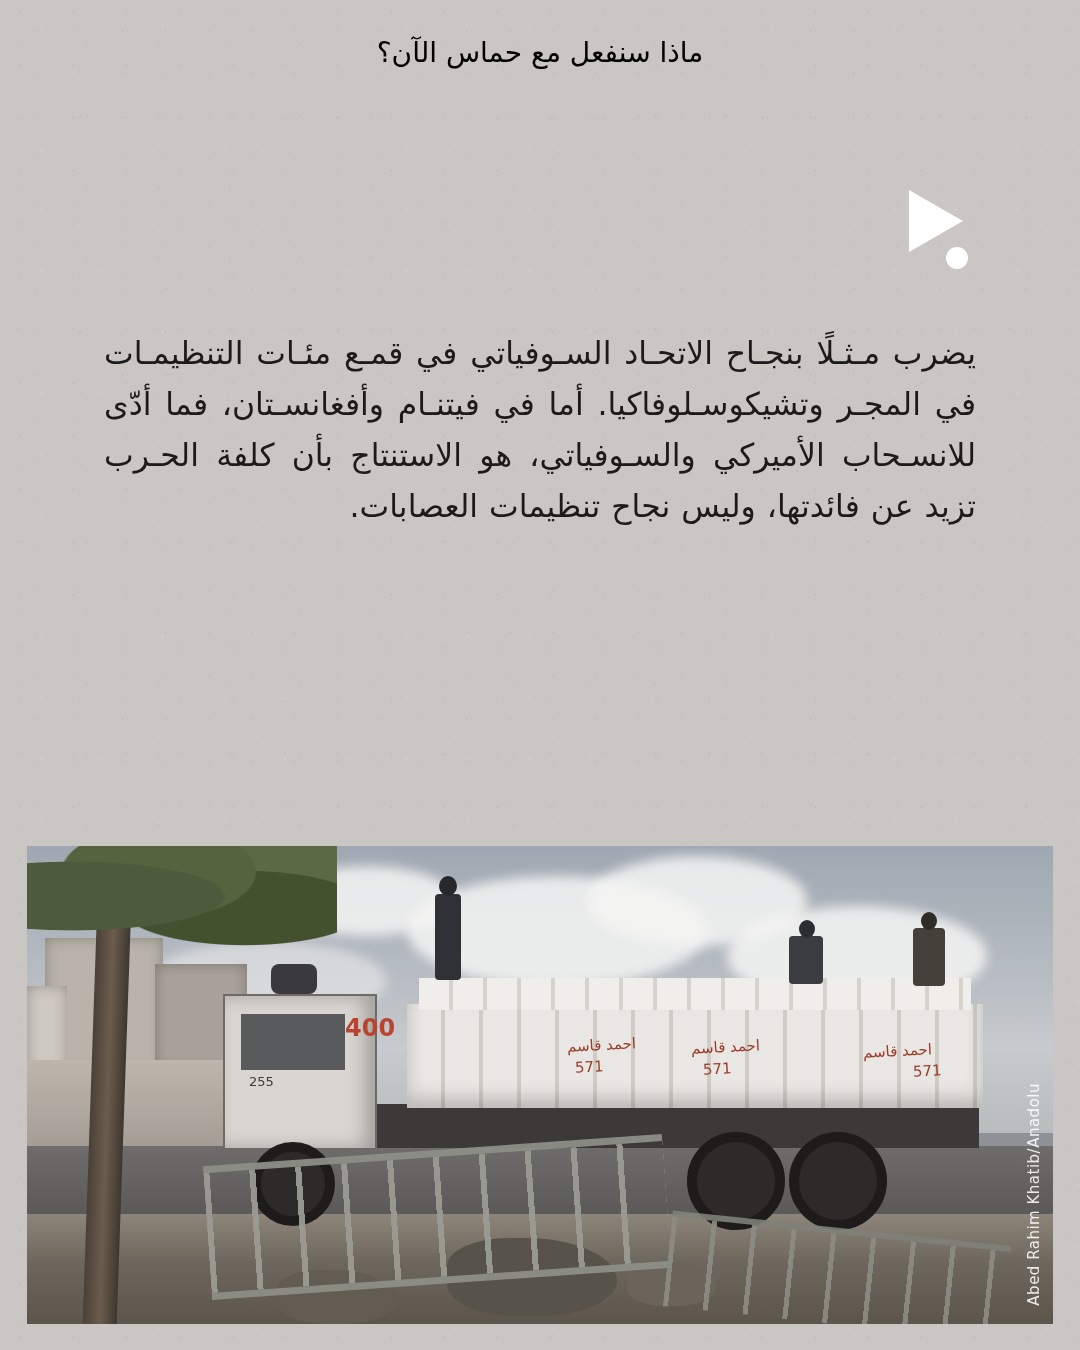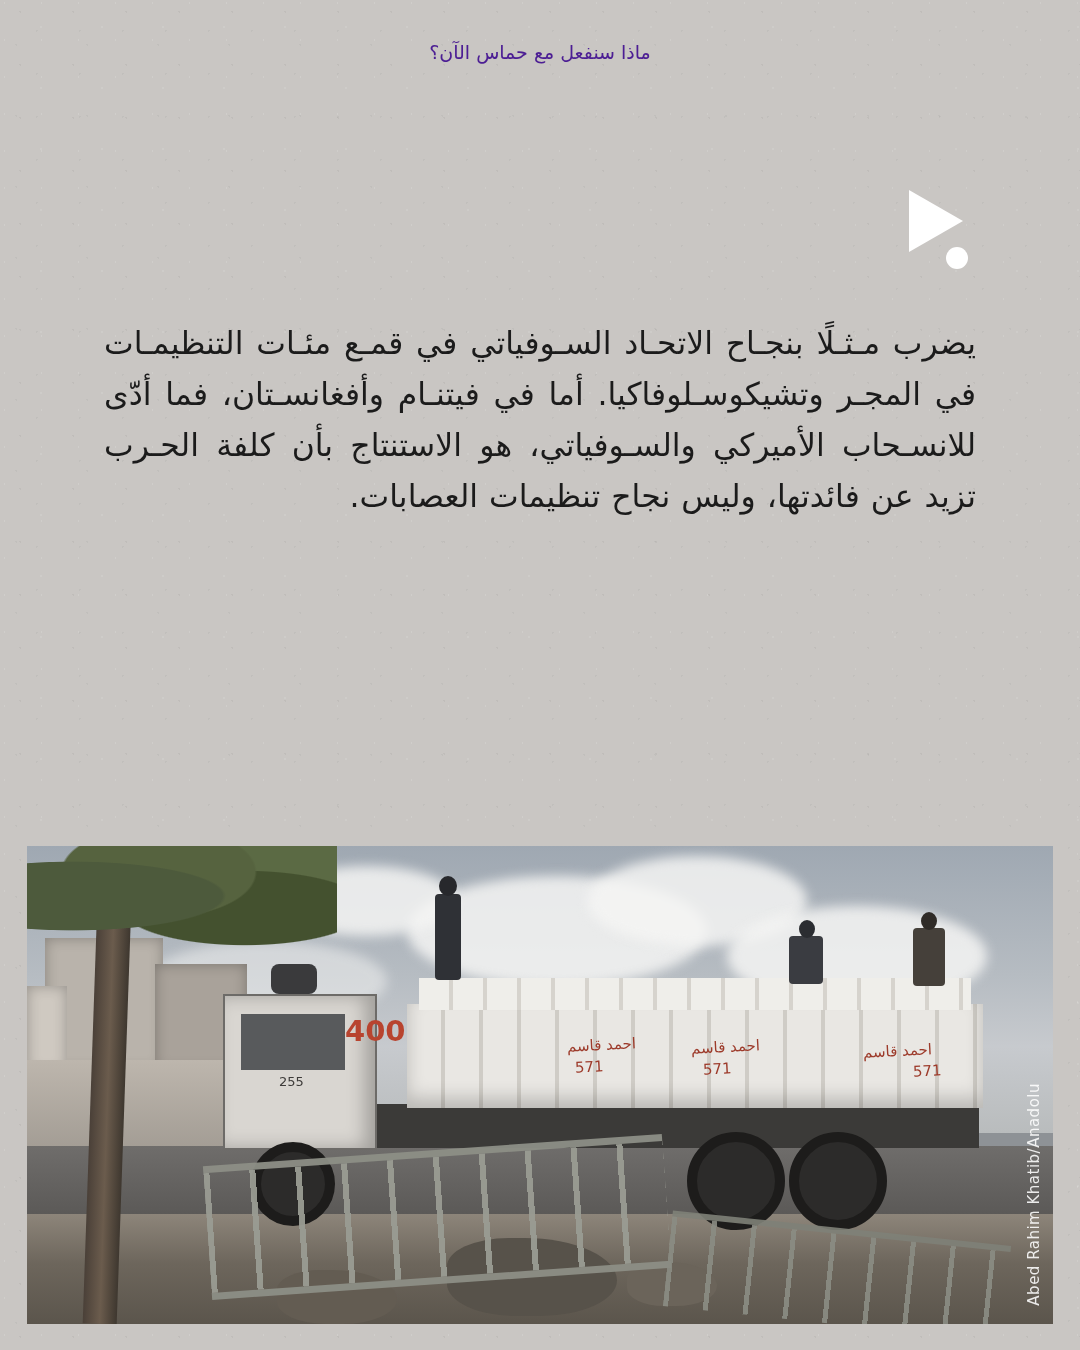--- a/index.html
+++ b/index.html
@@ -41,22 +41,22 @@
     position: absolute;
     top: 0;
     left: 0;
     right: 0;
     height: 104px;
     display: flex;
     align-items: center;
     justify-content: center;
   }
   .header-title {
-    font-size: 19px;
-    color: #4c1d95;
+    font-size: 28px;
+    color: #000000;
     letter-spacing: .4px;
     font-weight: 400;
     text-align: center;
     direction: rtl;
     text-shadow: 0 0 1px rgba(0,0,0,.08);
   }
 
   
   .logo-wrap {
     position: absolute;
@@ -90,21 +90,21 @@
     text-align-last: justify;
   }
   .hl {
     background: #c1705f;
     color: #ffffff;
     box-decoration-break: clone;
     -webkit-box-decoration-break: clone;
     padding: 2px 0 5px;
   }
   .para.second {
-    margin-top: 6px;
+    margin-top: 16px;
     text-align: justify;
     text-align-last: right;
   }
 
   
   .photo {
     position: absolute;
     left: 27px;
     right: 27px;
     bottom: 26px;
@@ -175,31 +175,30 @@
   }
   .cab-window {
     position: absolute;
     left: 214px; top: 168px; width: 104px; height: 56px;
     background: #585a5c;
   }
   .cab-num {
     position: absolute;
     left: 318px; top: 168px;
     color: #b8442f;
-    font-size: 29px;
+    font-size: 24px;
     font-weight: bold;
     font-family: "DejaVu Sans", sans-serif;
   }
   .cab-num2 {
     position: absolute;
     left: 222px; top: 228px;
     color: #3d3b39;
     font-size: 13px;
     font-family: "DejaVu Sans", sans-serif;
-    margin-left: 30px;
   }
   .cargo {
     position: absolute;
     left: 380px; top: 158px; width: 576px; height: 104px;
     background: repeating-linear-gradient(
       90deg,
       #e9e7e3 0 34px,
       #cfccc6 34px 38px
     );
     box-shadow: inset 0 -10px 18px rgba(0,0,0,.2);

